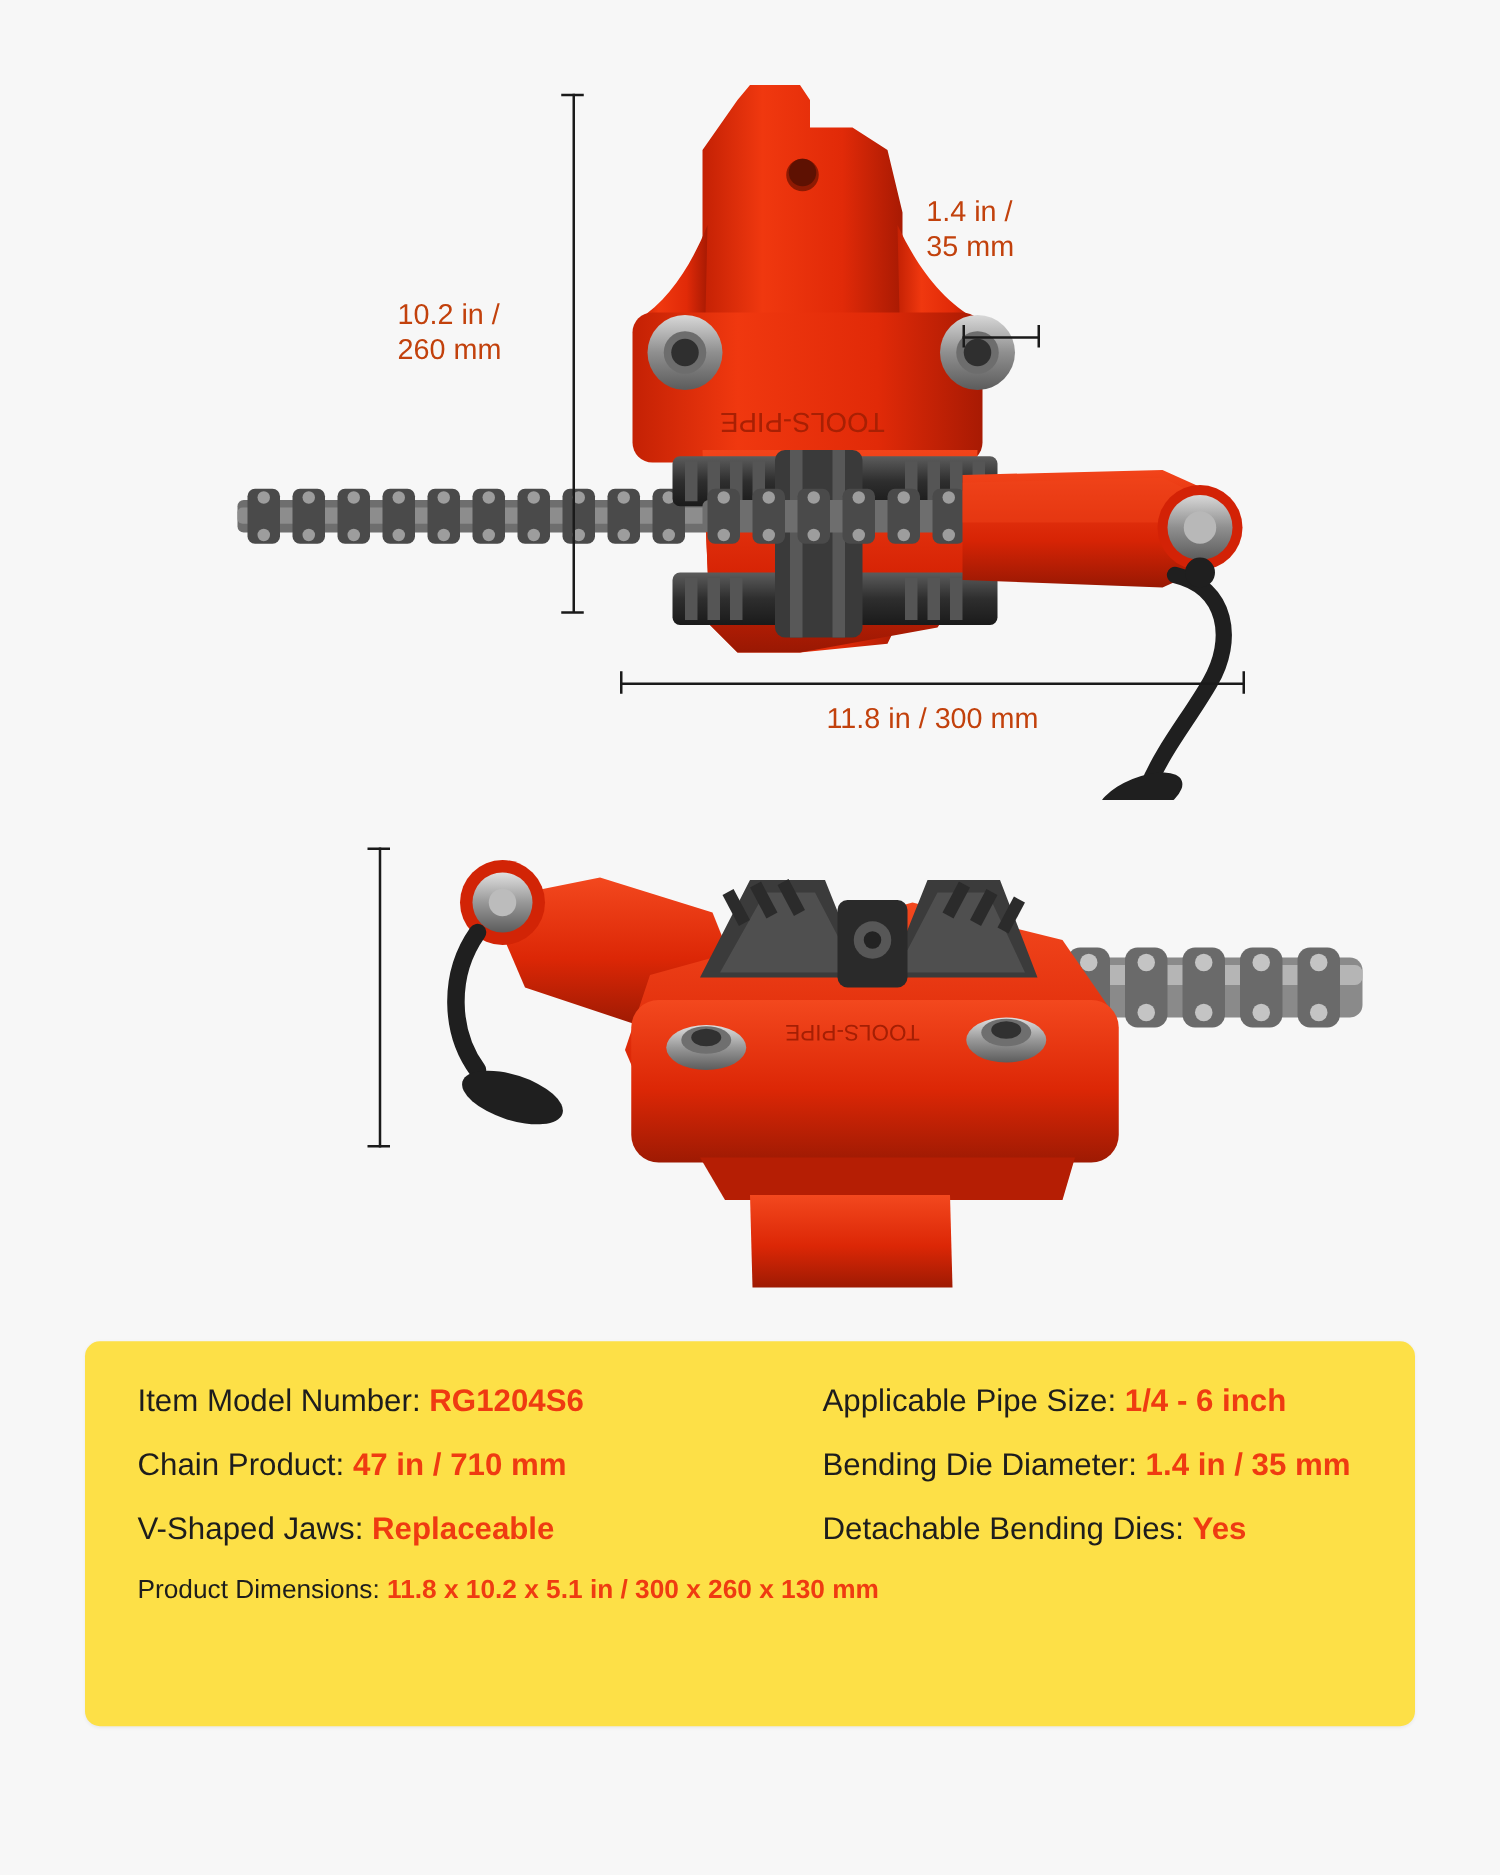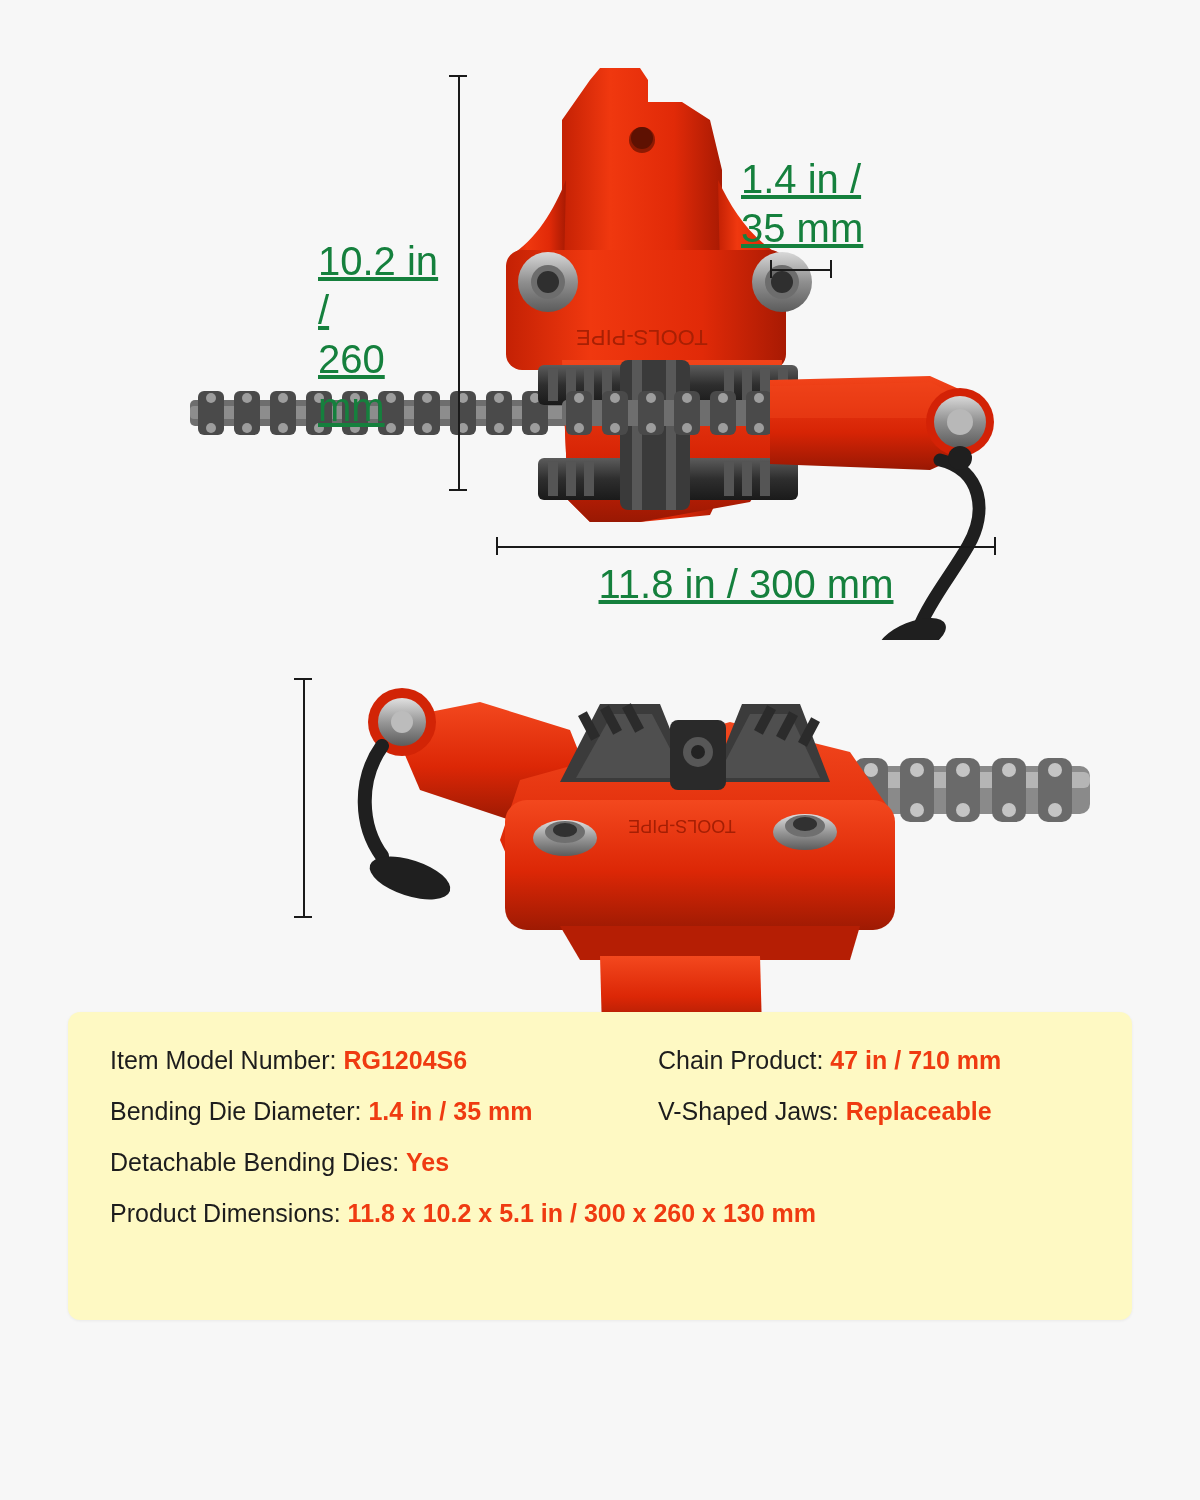--- a/index.html
+++ b/index.html
@@ -14,26 +14,25 @@
   .page {
     position: relative;
     width: 1200px;
     height: 1500px;
     overflow: hidden;
   }
 
   
   .dim-label {
     position: absolute;
-    color: #15803d;
-    font-size: 40px;
+    color: #c2410c;
+    font-size: 23px;
     line-height: 1.22;
     white-space: pre-line;
     text-align: center;
-    text-decoration: underline;
   }
   .vline {
     position: absolute;
     width: 2px;
     background: #1a1a1a;
   }
   .hline {
     position: absolute;
     height: 2px;
     background: #1a1a1a;
@@ -51,24 +50,24 @@
     background: #1a1a1a;
   }
 
   
   .illus { position: absolute; }
 
   
   .spec-card {
     position: absolute;
     left: 68px;
-    top: 1012px;
+    top: 1073px;
     width: 1064px;
     height: 308px;
-    background: #fef9c3;
+    background: #fde047;
     border-radius: 12px;
     box-shadow: 0 1px 3px rgba(0,0,0,0.06);
     padding: 34px 40px 30px 42px;
   }
   .spec-grid {
     display: grid;
     grid-template-columns: 548px 1fr;
     row-gap: 22px;
     column-gap: 0px;
   }
@@ -76,21 +75,21 @@
     font-size: 25px;
     color: #1d1d1d;
     white-space: nowrap;
   }
   .spec-item .val {
     color: #ef3b11;
     font-weight: bold;
   }
   .spec-full {
     grid-column: 1 / span 2;
-    font-size: 25px;
+    font-size: 21px;
     color: #1d1d1d;
     white-space: nowrap;
   }
   .spec-full .val { color: #ef3b11; font-weight: bold; }
 </style>
 </head>
 <body>
 
 <div class="page">
 
@@ -363,20 +362,23 @@
   <div class="vline" style="left:303px; top:678px; width:2px; height:240px;"></div>
   <div class="cap-v" style="left:294px; top:678px;"></div>
   <div class="cap-v" style="left:294px; top:916px;"></div>
 
   <div class="spec-card">
     <div class="spec-grid">
 
       <div class="spec-item">
         <span>Item Model Number: </span><span class="val">RG1204S6</span>
       </div>
+      <div class="spec-item">
+        <span>Applicable Pipe Size: </span><span class="val">1/4 - 6 inch</span>
+      </div>
 
       <div class="spec-item">
         <span>Chain Product: </span><span class="val">47 in / 710 mm</span>
       </div>
 
       <div class="spec-item">
         <span>Bending Die Diameter: </span><span class="val">1.4 in / 35 mm</span>
       </div>
 
       <div class="spec-item">

